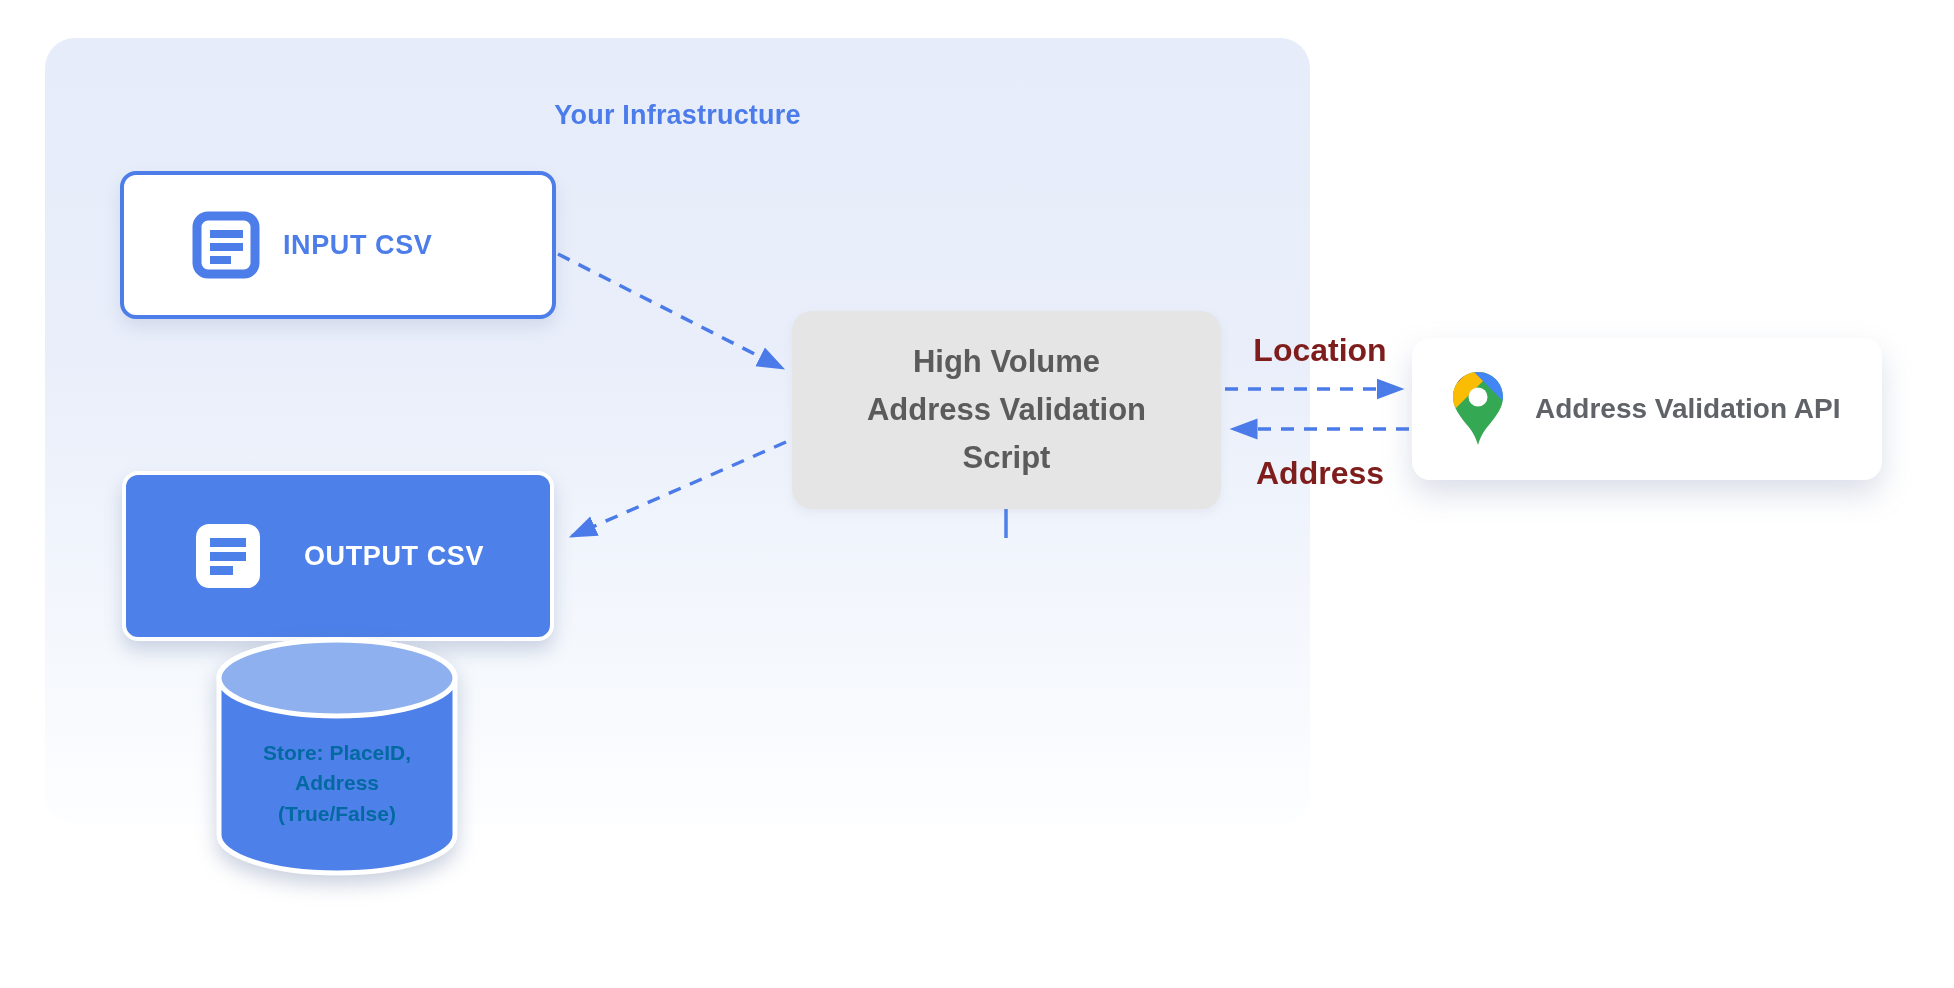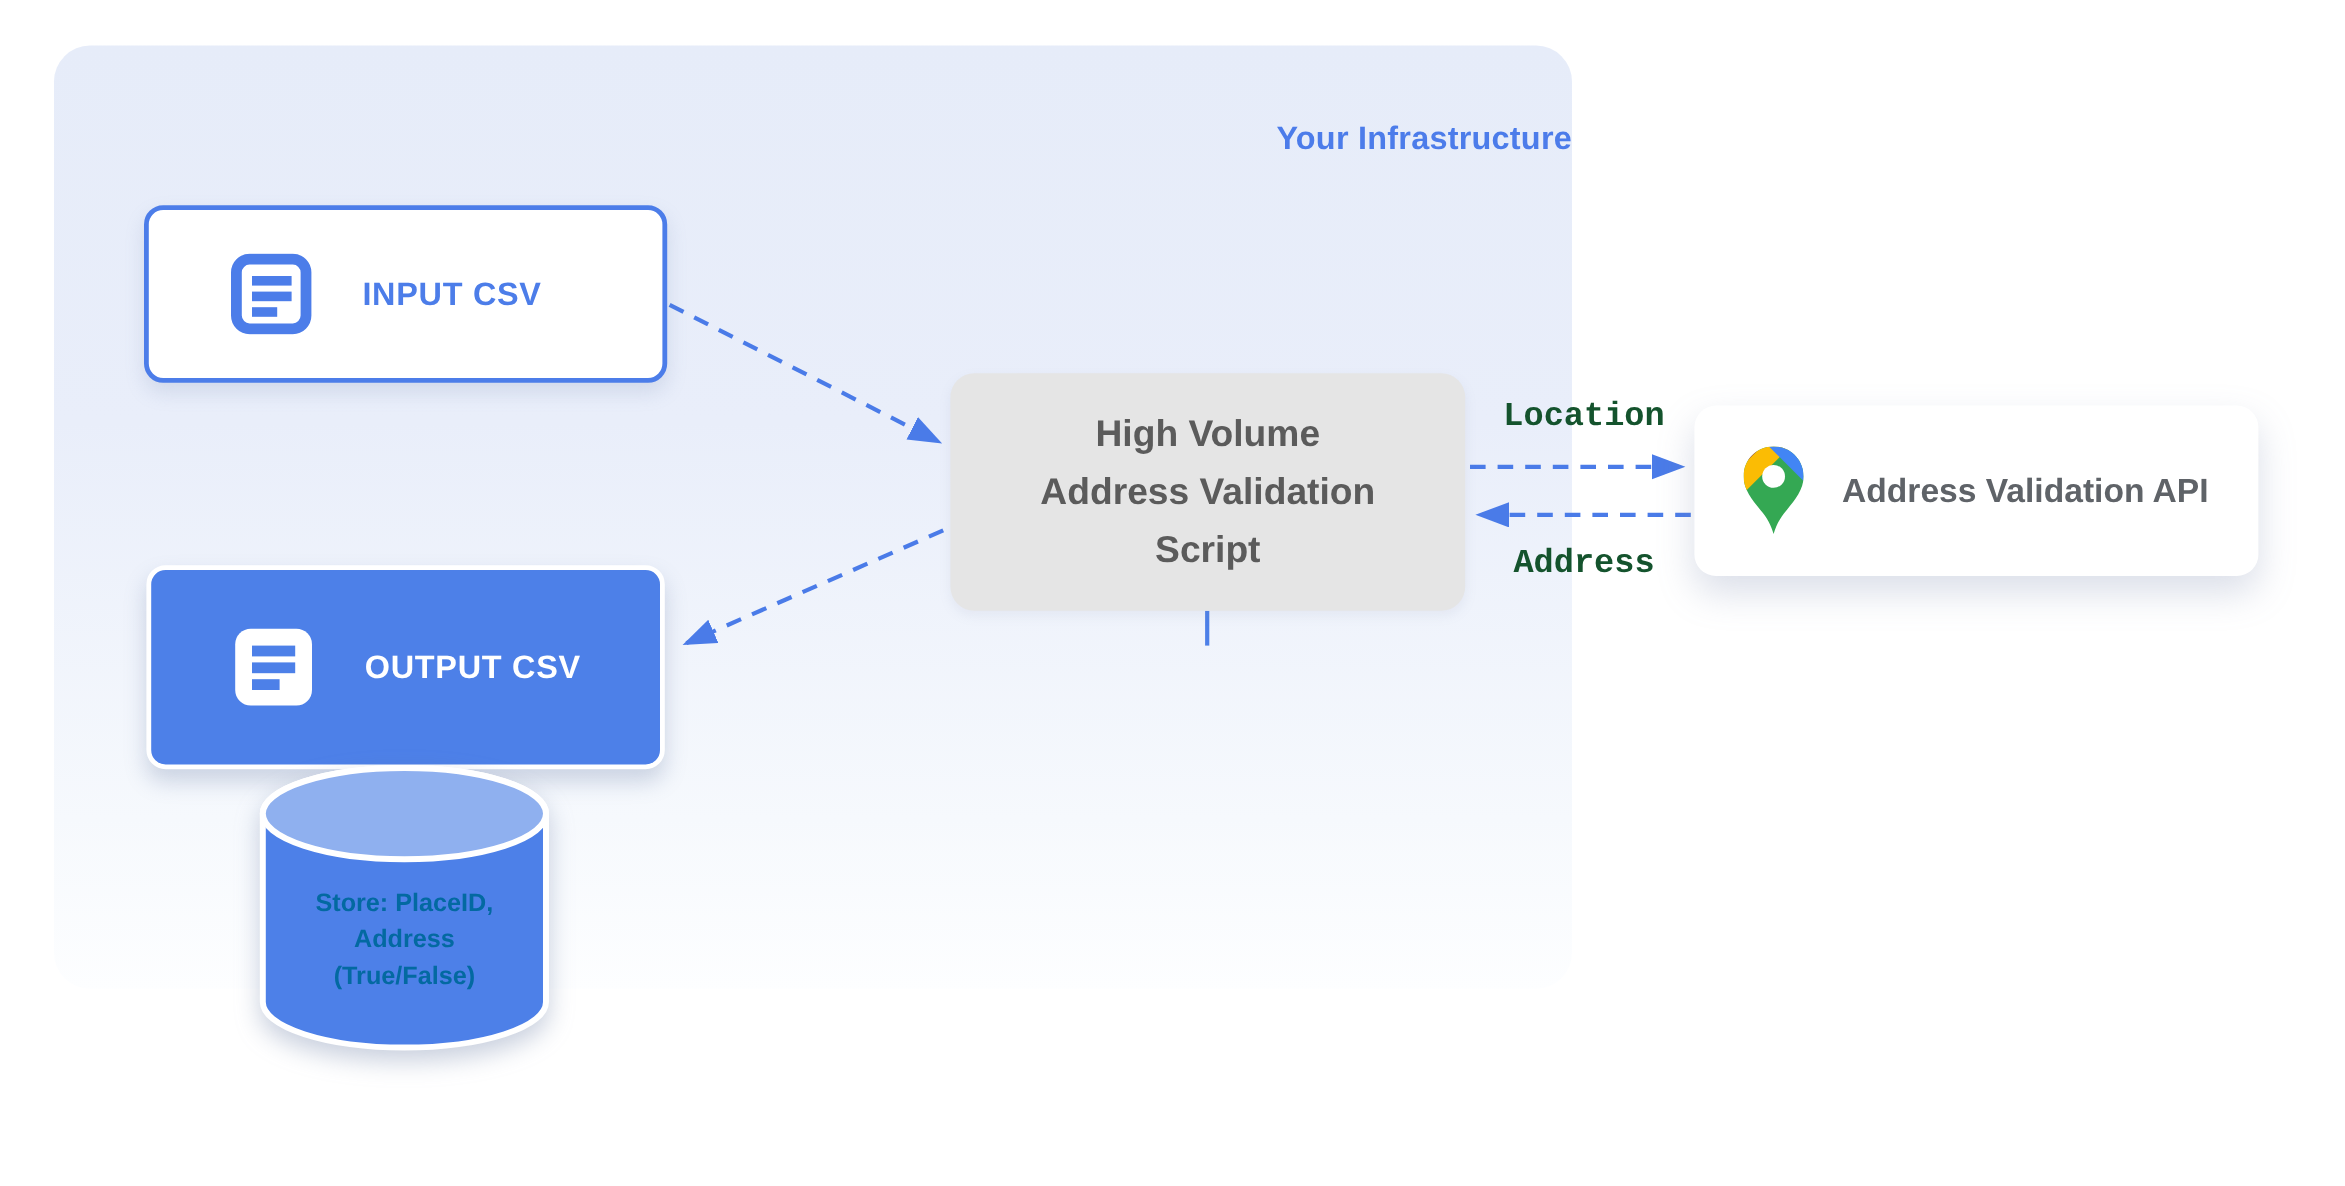--- a/index.html
+++ b/index.html
@@ -11,32 +11,32 @@
     overflow:hidden;
   }
   
   .infra{
     position:absolute;left:45px;top:38px;width:1265px;height:786px;
     border-radius:30px;
     background:linear-gradient(180deg,#e6ecf9 0%,#e9eefa 40%,#f6f9fd 82%,#fdfeff 100%);
   }
   .infra-title{
     position:absolute;left:0;right:0;top:62px;
-    text-align:right;
+    text-align:center;
     color:#4c7cea;font-size:27px;font-weight:bold;letter-spacing:0.2px;
   }
   
   .node-label{font-size:27px;font-weight:bold;letter-spacing:0.6px;}
   
   .input-csv{
     position:absolute;left:120px;top:171px;width:436px;height:148px;
     box-sizing:border-box;border:4px solid #4c7de9;border-radius:16px;
     background:#ffffff;
     box-shadow:0 8px 16px rgba(120,140,180,0.20);
-    display:flex;align-items:center;gap:42px;padding-left:68px;
+    display:flex;align-items:center;gap:23px;padding-left:68px;
   }
   .input-csv .node-label{color:#4c7de9;}
   
   .output-csv{
     position:absolute;left:122px;top:471px;width:432px;height:170px;
     box-sizing:border-box;border:4px solid #ffffff;border-radius:16px;
     background:#4d80e8;
     box-shadow:0 10px 18px rgba(110,130,170,0.30);
     display:flex;align-items:center;gap:42px;padding-left:68px;
   }
@@ -76,21 +76,21 @@
     position:absolute;left:1412px;top:338px;width:470px;height:142px;
     background:#ffffff;border-radius:18px;
     box-shadow:0 14px 30px rgba(125,140,175,0.28);
     display:flex;align-items:center;gap:29px;padding-left:38px;
     box-sizing:border-box;
   }
   .api-label{color:#5f6368;font-size:28px;font-weight:bold;}
   
   .edge-label{
     position:absolute;width:170px;text-align:center;
-    color:#14532d;font-size:28px;font-weight:600;font-family:Liberation Mono, monospace;
+    color:#7f1d1d;font-size:32px;font-weight:600;
   }
   .edge-label.location{left:1235px;top:332px;}
   .edge-label.placeid{left:1235px;top:455px;}
   
   .edges-svg{position:absolute;left:0;top:0;pointer-events:none;}
   .icon{display:inline-flex;align-items:center;justify-content:center;}
 </style>
 </head>
 <body>
 

